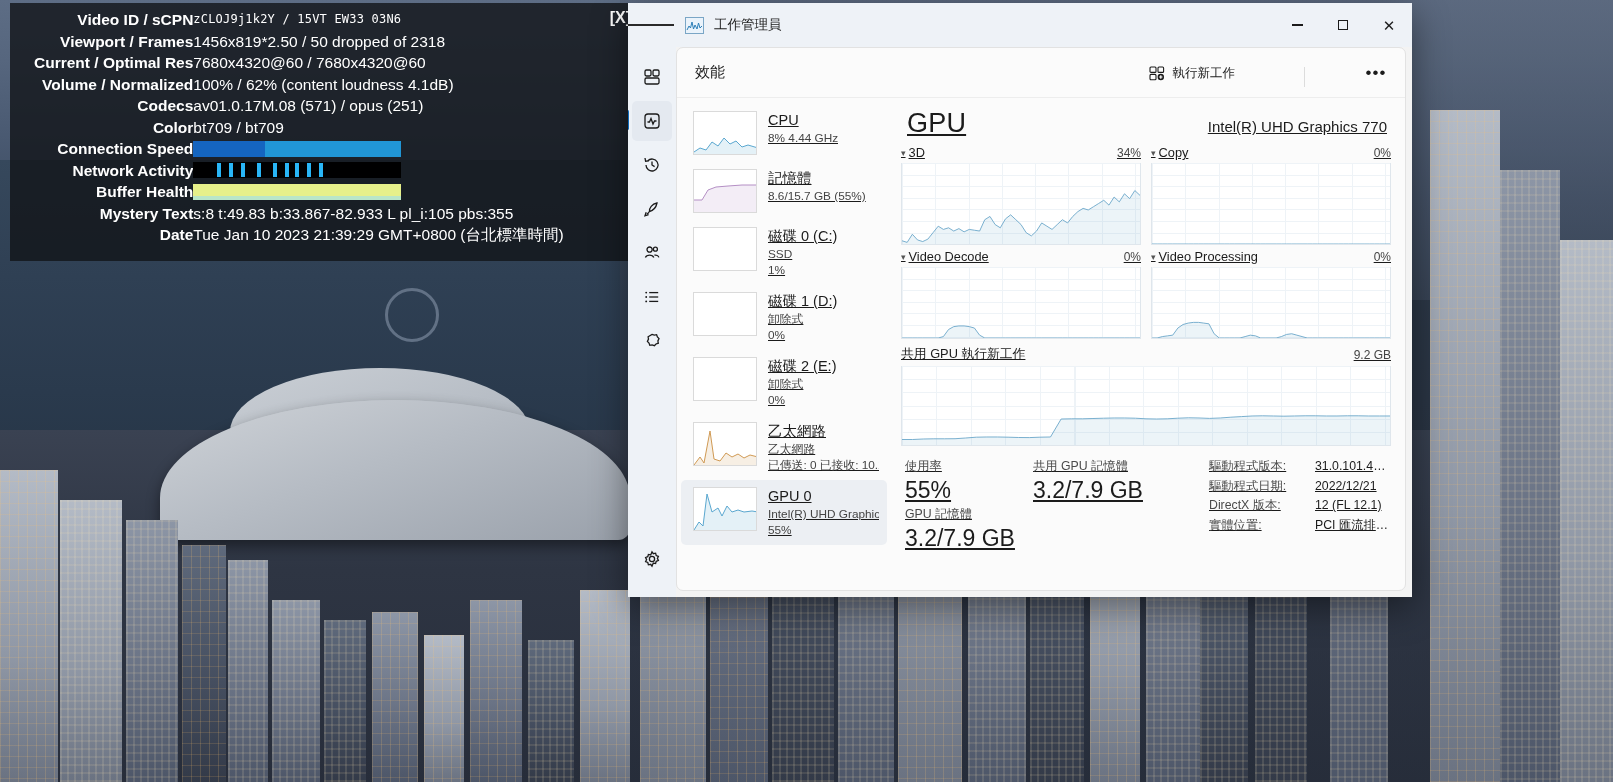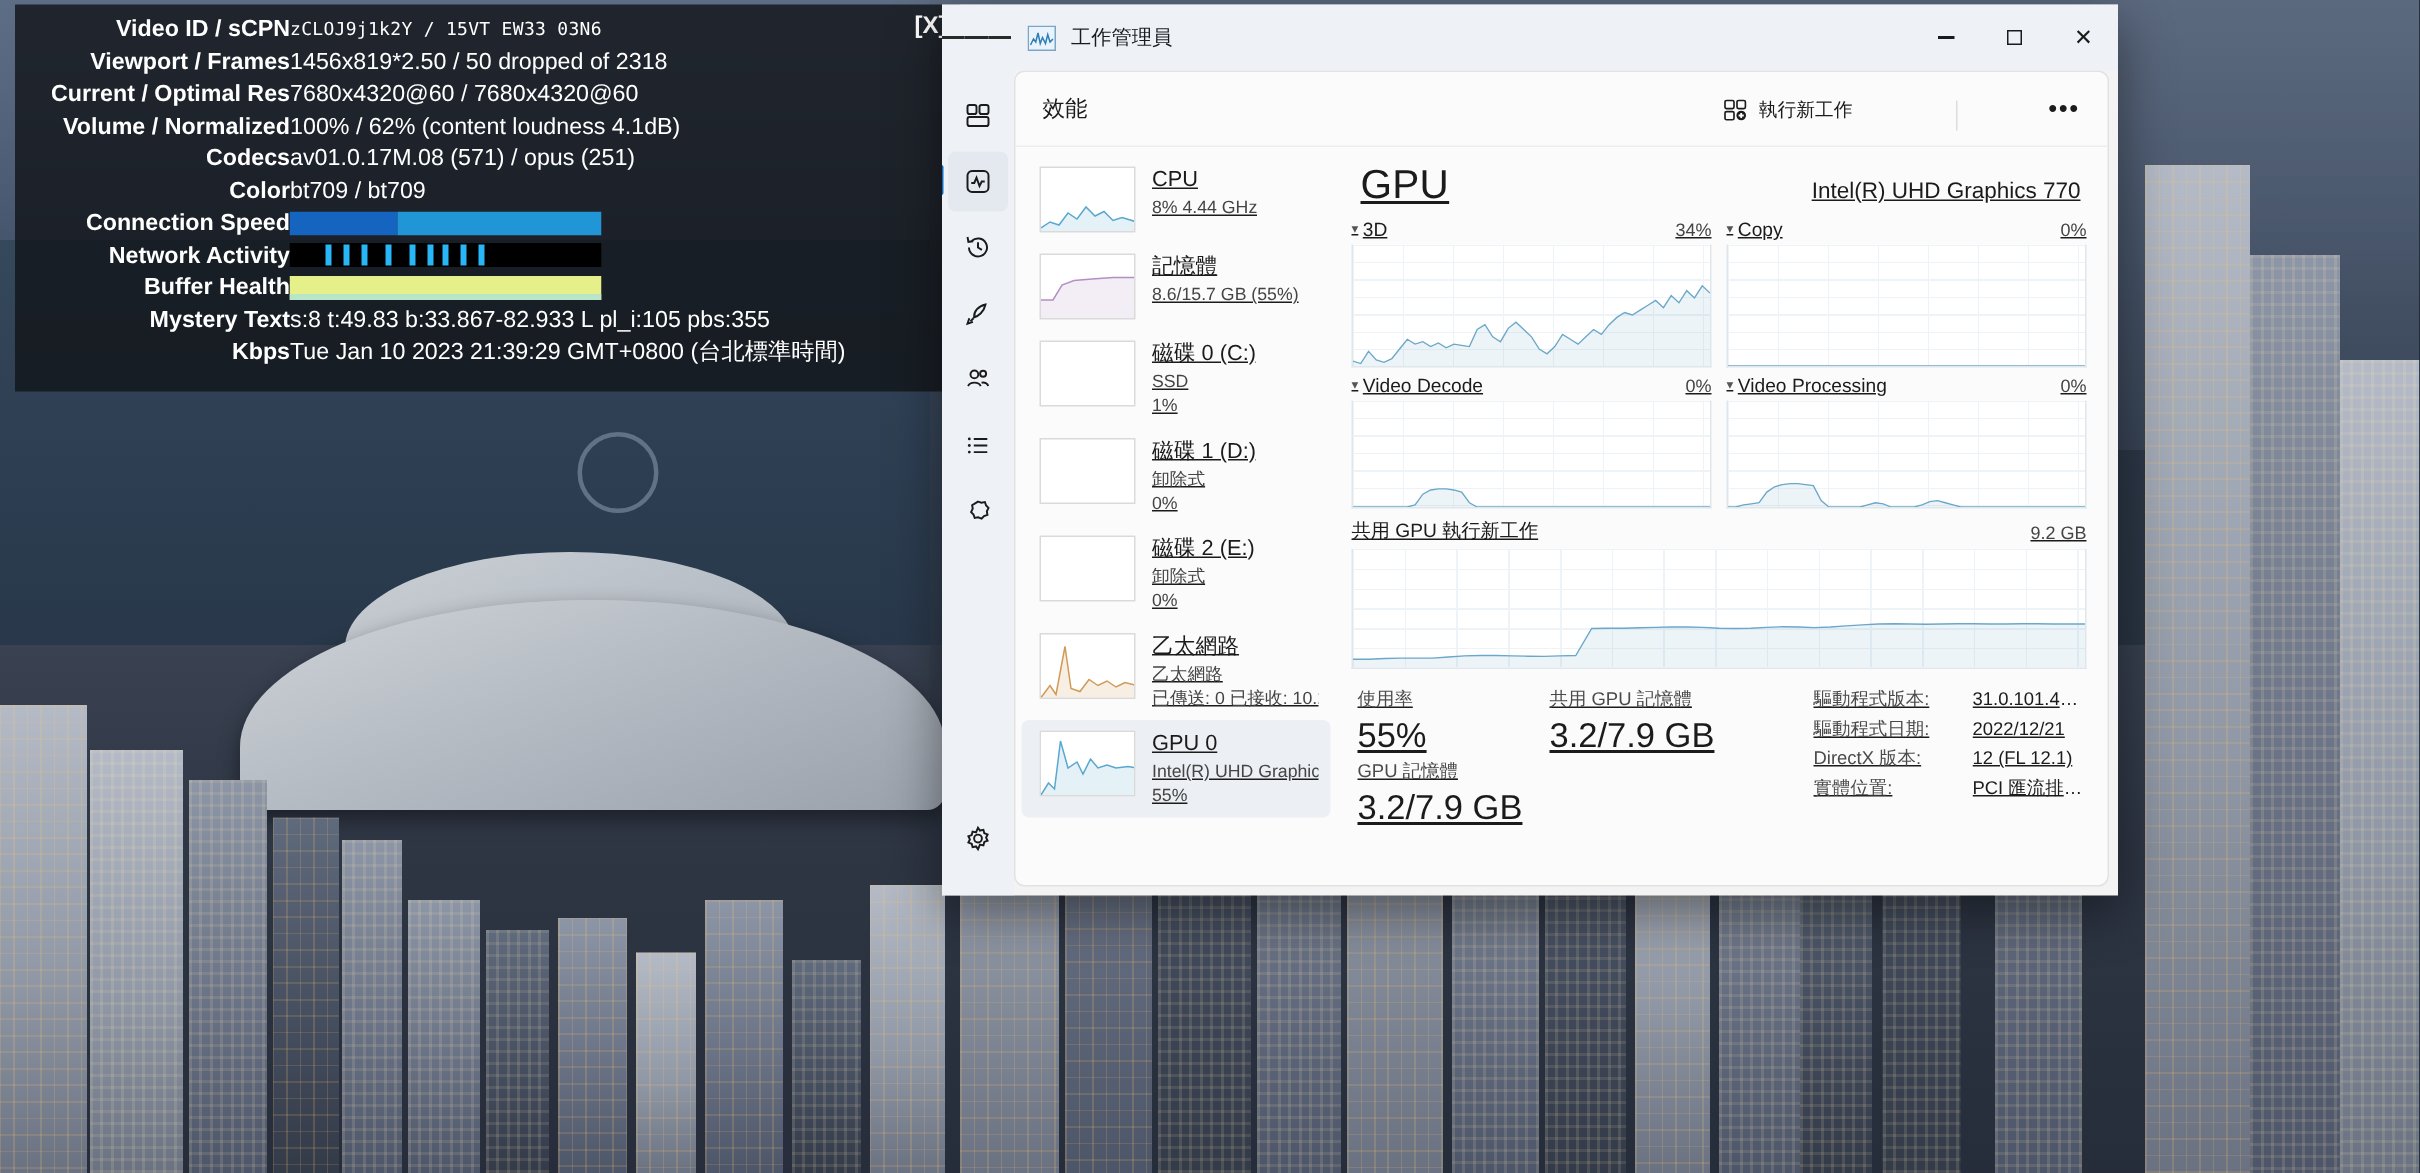--- a/index.html
+++ b/index.html
@@ -398,21 +398,21 @@
               <div class="legendsq" style="background:#e6f08a"></div>
               <div class="legendtxt">33.14 s</div>
             </div>
           </td>
         </tr>
         <tr>
           <td class="st-label">Mystery Text</td>
           <td class="st-val">s:8 t:49.83 b:33.867-82.933 L pl_i:105 pbs:355</td>
         </tr>
         <tr>
-          <td class="st-label">Kbps</td>
+          <td class="st-label">Date</td>
           <td class="st-val">Tue Jan 10 2023 21:39:29 GMT+0800 (台北標準時間)</td>
         </tr>
       </tbody>
   </table>
 </div>
 
 <div id="tm">
 
   <div id="titlebar">
     <div id="hamburger">

